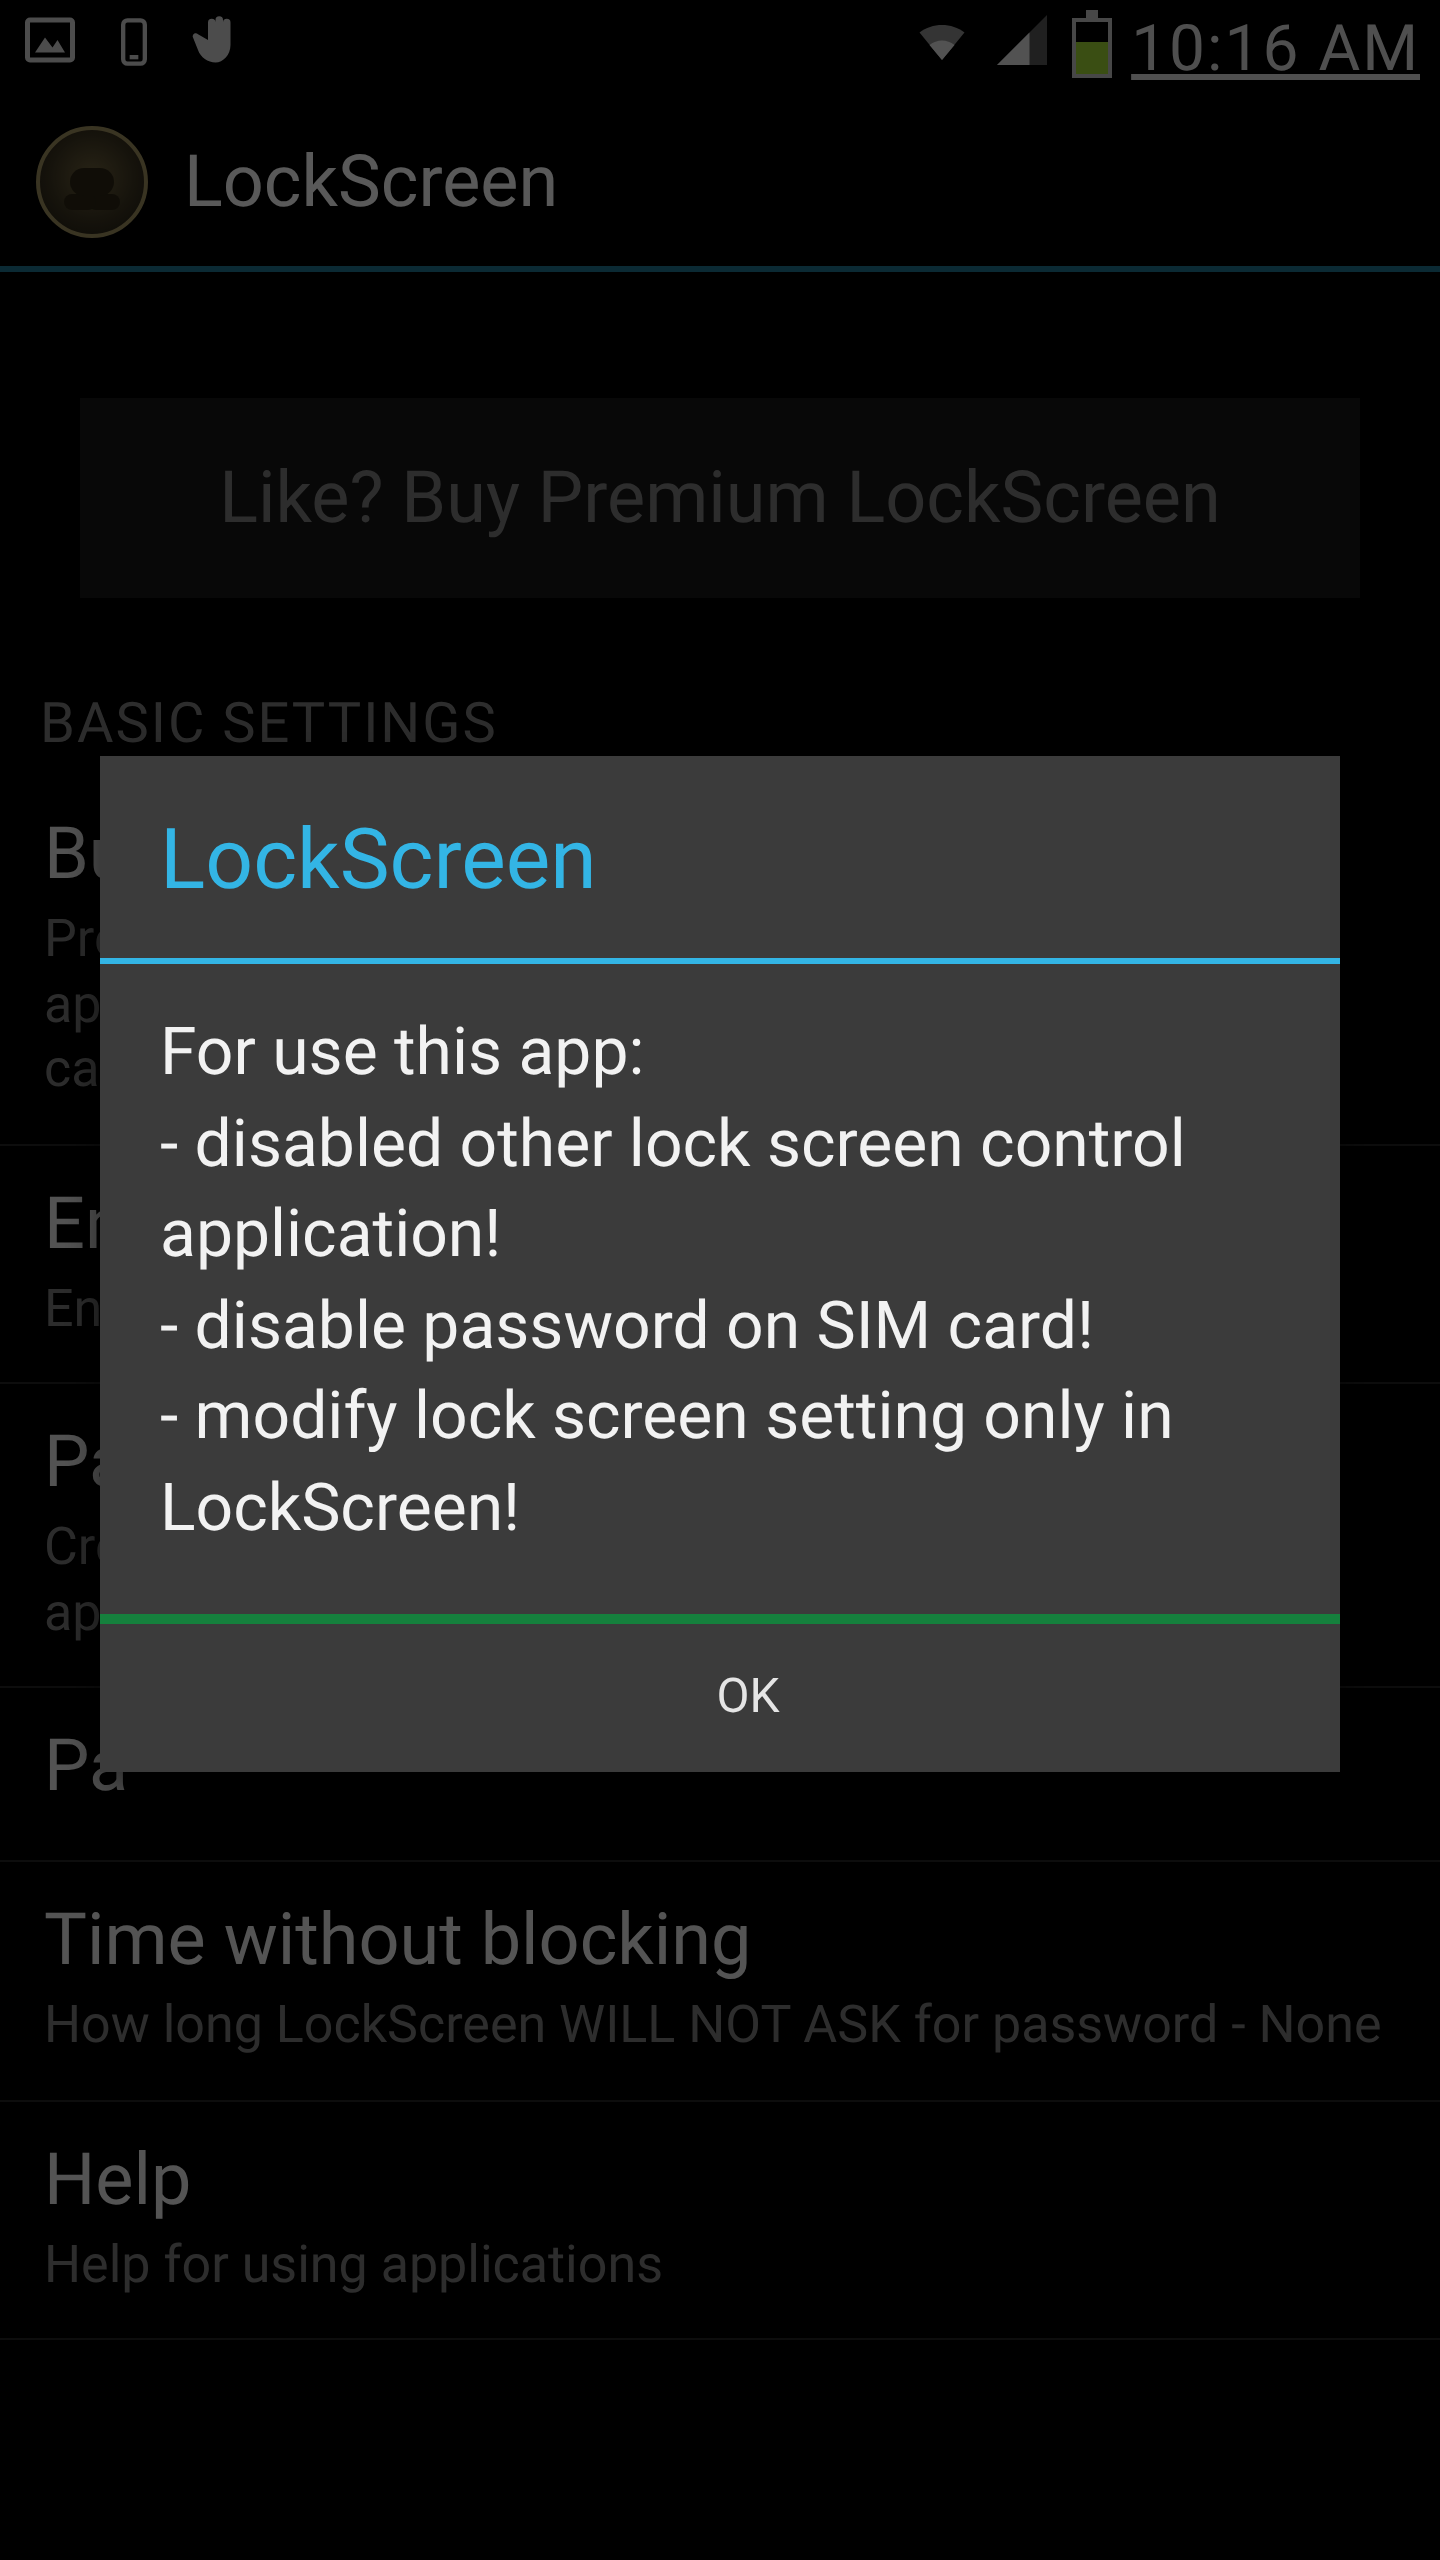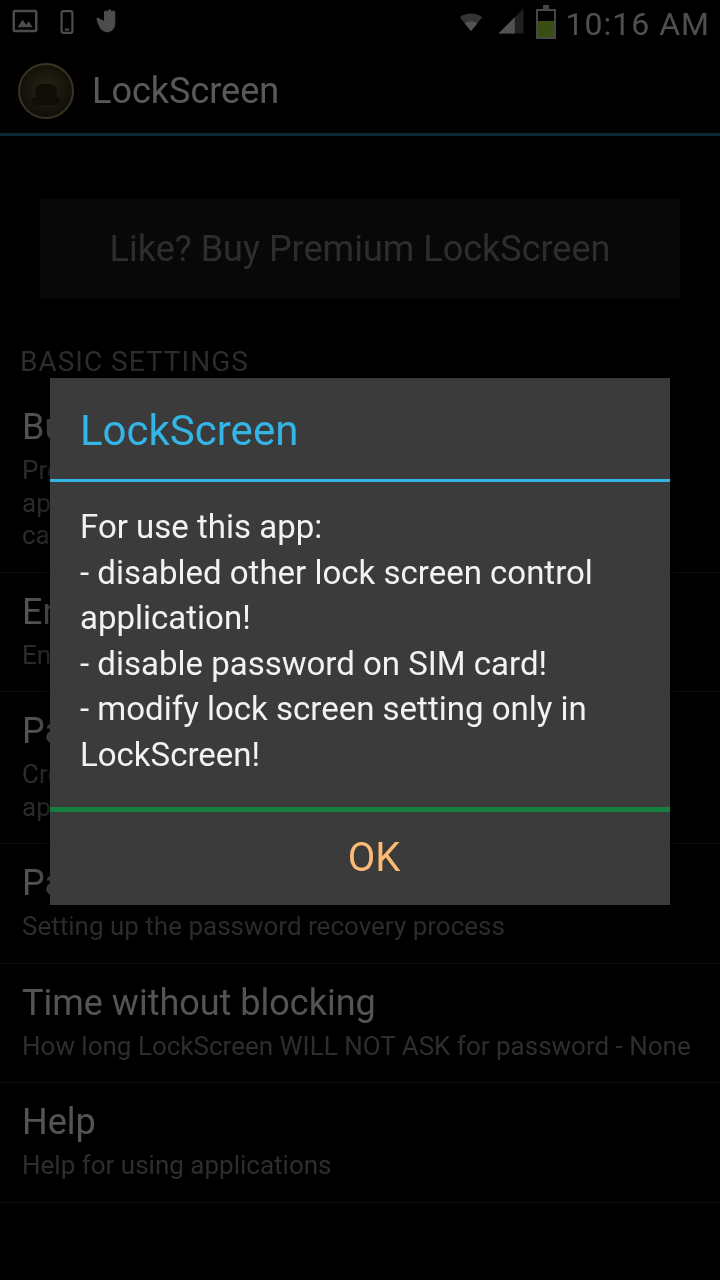--- a/index.html
+++ b/index.html
@@ -17,21 +17,21 @@
     height: 48px;
     background: #000;
     display: flex;
     align-items: center;
     padding: 0 10px;
     font-size: 30px;
     color: #d0d0d0;
   }
   .status-left { display: flex; align-items: center; gap: 14px; }
   .status-right { margin-left: auto; display: flex; align-items: center; gap: 10px; }
-  .status-time { font-size: 32px; letter-spacing: 1px; }
+  .status-time { font-size: 32px; letter-spacing: 1px; text-decoration: underline; }
   .battery {
     width: 20px; height: 30px; border: 2px solid #bbb; position: relative;
     display: flex; align-items: flex-end;
   }
   .battery::before {
     content: ""; position: absolute; top: -6px; left: 5px; width: 6px; height: 4px; background: #bbb;
   }
   .battery-fill { width: 100%; height: 60%; background: #9acd32; }
   .icon-svg { width: 30px; height: 30px; fill: #c8c8c8; }
   .icon-svg-sm { width: 26px; height: 26px; fill: #c8c8c8; }
@@ -96,21 +96,21 @@
   .dialog-body {
     padding: 22px 30px 30px;
     font-size: 33px;
     line-height: 1.38;
     color:#f2f2f2;
     border-bottom:5px solid #15803d;
   }
   .dialog-button-row { display:flex; }
   .dialog-button {
     flex:1; text-align:center;
-    font-size: 40px; color:#fdba74;
+    font-size: 24px; color:#e5e5e5;
     padding: 22px 0 24px;
     margin-left: 28px;
   }
 </style>
 </head>
 <body>
 
 <div class="status-bar">
   <div class="status-left">
     <span>
@@ -169,21 +169,20 @@
   <div class="pref">
     <div class="pref-title">En</div>
     <div class="pref-summary">En</div>
   </div>
   <div class="pref">
     <div class="pref-title">Pa</div>
     <div class="pref-summary">Cre<br>ap</div>
   </div>
   <div class="pref">
     <div class="pref-title">Pa</div>
-    <div class="pref-summary">Setting up the password recovery process</div>
   </div>
   <div class="pref">
     <div class="pref-title">Time without blocking</div>
     <div class="pref-summary">How long LockScreen WILL NOT ASK for password - None</div>
   </div>
   <div class="pref">
     <div class="pref-title">Help</div>
     <div class="pref-summary">Help for using applications</div>
   </div>
 </div>

